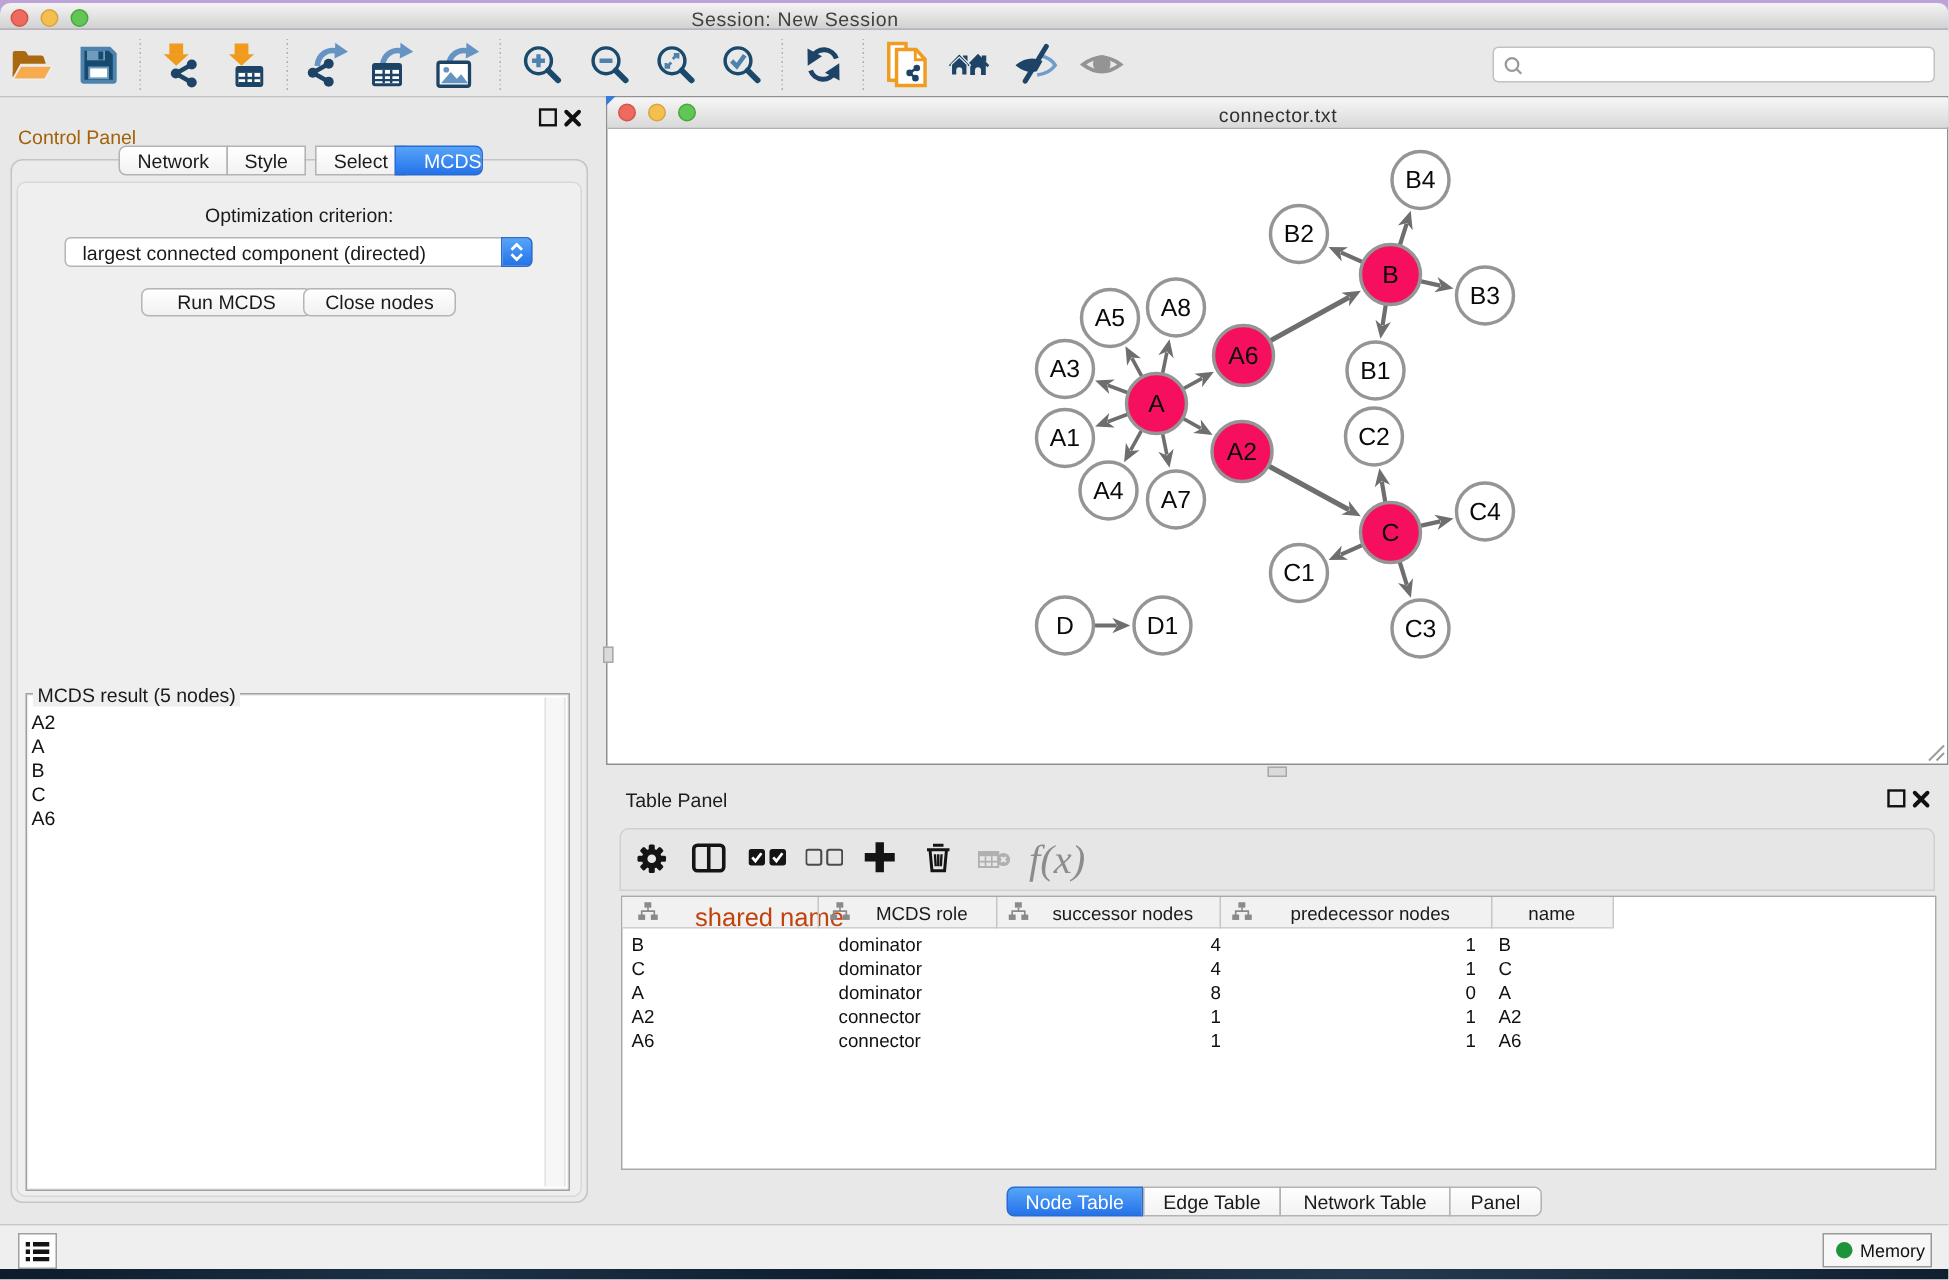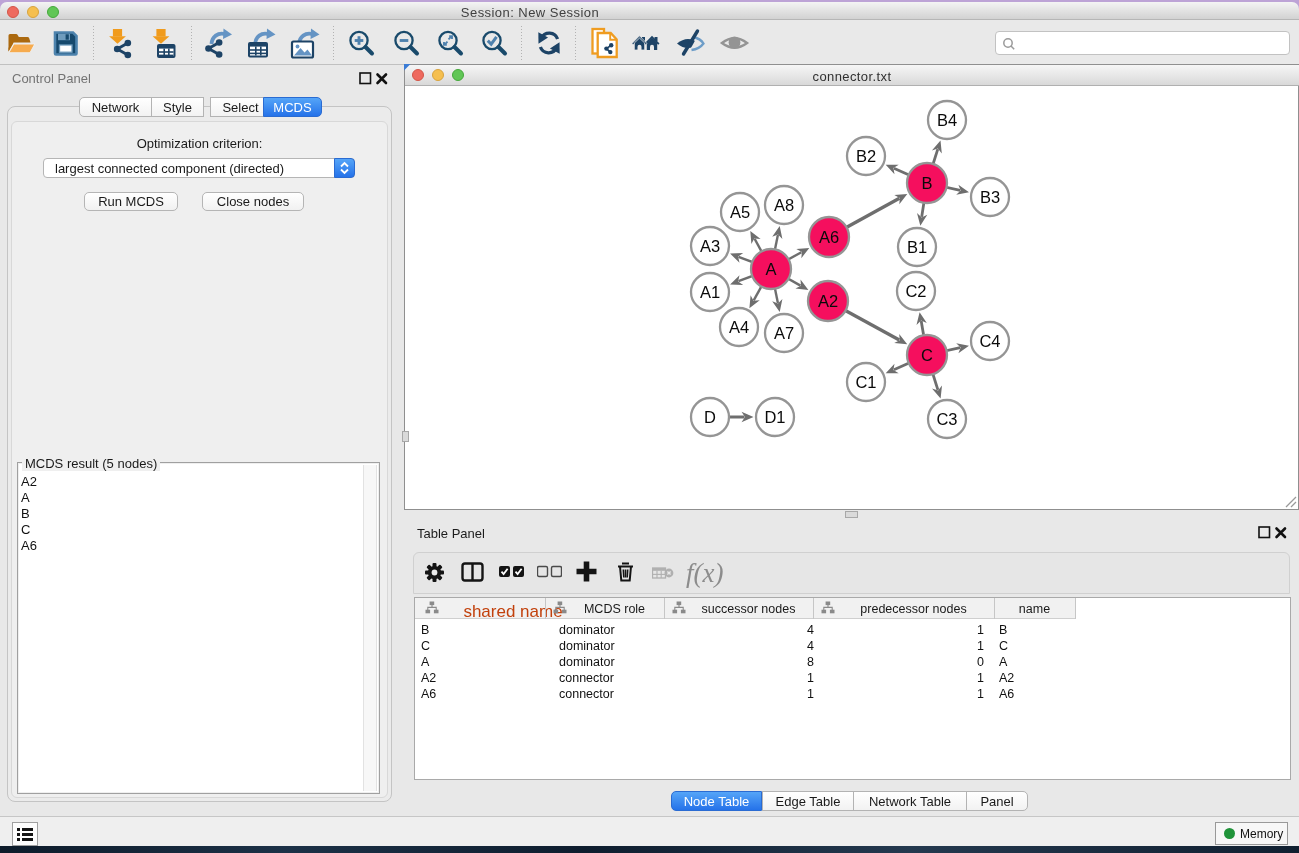--- a/index.html
+++ b/index.html
@@ -133,42 +133,42 @@
 <svg style="position:absolute;left:718.5px;top:27px" width="33" height="33" viewBox="0 0 33 33">
     <path d="M3 16 Q15.5 6.5 28 16 Q15.5 25.5 3 16 z" fill="none" stroke="#949494" stroke-width="2.5"></path>
     <circle cx="15.5" cy="15.5" r="5.9" fill="#949494"></circle>
   </svg>
 <div class="abs" style="left:995px;top:31px;width:295px;height:24px;background:#fff;border:1px solid #c2c2c2;border-radius:4px"></div>
 <svg style="position:absolute;left:1001px;top:36px" width="16" height="16" viewBox="0 0 16 16">
     <circle cx="7" cy="7" r="4.2" fill="none" stroke="#9a9a9a" stroke-width="1.5"></circle>
     <line x1="10" y1="10" x2="13.2" y2="13.2" stroke="#9a9a9a" stroke-width="1.5"></line>
   </svg>
 <div class="abs" style="left:0;top:65px;width:402px;height:751px;background:#e8e8e8"></div>
-<div class="abs" style="left:12px;top:71px;font-size:13px;color:#737373">Control Panel</div>
+<div class="abs" style="left:12px;top:84px;font-size:13px;color:#a16207">Control Panel</div>
 <svg style="position:absolute;left:359px;top:72px" width="13" height="13" viewBox="0 0 13 13">
     <rect x="1" y="1" width="10.5" height="10.5" fill="none" stroke="#111" stroke-width="1.6"></rect>
   </svg>
 <svg style="position:absolute;left:375px;top:72px" width="14" height="13" viewBox="0 0 14 13">
     <path d="M2.5 2.5 L11 11 M11 2.5 L2.5 11" stroke="#111" stroke-width="2.6" stroke-linecap="round"></path>
   </svg>
 <div class="abs" style="left:7px;top:106px;width:385px;height:696px;background:#ebebeb;border:1px solid #c4c4c4;border-radius:8px"></div>
 <div class="abs" style="left:11px;top:121px;width:377px;height:677px;background:#efefef;border:1px solid #d8d8d8;border-radius:6px"></div>
 <div class="abs" style="left:79px;top:97px;width:73px;height:20px;background:linear-gradient(180deg,#ffffff,#f2f2f2);border:1px solid #b3b3b3;border-radius:5px 0 0 5px;color:#1a1a1a;font-size:13px;text-align:center;line-height:19px;z-index:5">Network</div>
 <div class="abs" style="left:151px;top:97px;width:53px;height:20px;background:linear-gradient(180deg,#ffffff,#f2f2f2);border:1px solid #b3b3b3;border-radius:0 0 0 0;color:#1a1a1a;font-size:13px;text-align:center;line-height:19px;z-index:5">Style</div>
 <div class="abs" style="left:210px;top:97px;width:61px;height:20px;background:linear-gradient(180deg,#ffffff,#f2f2f2);border:1px solid #b3b3b3;border-radius:0 0 0 0;color:#1a1a1a;font-size:13px;text-align:center;line-height:19px;z-index:5">Select</div>
-<div class="abs" style="left:263px;top:97px;width:59px;height:20px;background:linear-gradient(180deg,#55a5f8,#2572e9);border:1px solid #2a6bd2;border-radius:0 5px 5px 0;color:#fff;font-size:13px;text-align:center;line-height:19px;z-index:5">MCDS</div>
+<div class="abs" style="left:263px;top:97px;width:59px;height:20px;background:linear-gradient(180deg,#55a5f8,#2572e9);border:1px solid #2a6bd2;border-radius:0 5px 5px 0;color:#fff;font-size:13px;text-align:right;line-height:19px;z-index:5">MCDS</div>
 <div class="abs" style="left:0;top:136px;width:399px;text-align:center;font-size:13px;color:#1a1a1a">Optimization criterion:</div>
 <div class="abs" style="left:43px;top:158px;width:312px;height:20px;background:#fff;border:1px solid #b5b5b5;border-radius:4px"></div>
 <div class="abs" style="left:55px;top:161px;font-size:13px;color:#1a1a1a">largest connected component (directed)</div>
 <div class="abs" style="left:334px;top:158px;width:21px;height:20px;background:linear-gradient(180deg,#55a5f8,#2572e9);border:1px solid #2a6bd2;border-radius:0 4px 4px 0"></div>
 <svg style="position:absolute;left:337px;top:160px" width="15" height="16" viewBox="0 0 15 16">
     <path d="M4 6.5 L7.5 3 L11 6.5" fill="none" stroke="#fff" stroke-width="1.8"></path>
     <path d="M4 9.5 L7.5 13 L11 9.5" fill="none" stroke="#fff" stroke-width="1.8"></path>
   </svg>
-<div class="abs" style="left:84px;top:192px;width:94px;height:19px;background:linear-gradient(180deg,#ffffff,#f1f1f1);border:1px solid #b5b5b5;border-radius:5px;font-size:13px;color:#1a1a1a;text-align:center;line-height:17px">Run MCDS</div>
+<div class="abs" style="left:94px;top:192px;width:114px;height:19px;background:linear-gradient(180deg,#ffffff,#f1f1f1);border:1px solid #b5b5b5;border-radius:5px;font-size:13px;color:#1a1a1a;text-align:center;line-height:17px">Run MCDS</div>
 <div class="abs" style="left:202px;top:192px;width:102px;height:19px;background:linear-gradient(180deg,#ffffff,#f1f1f1);border:1px solid #b5b5b5;border-radius:5px;font-size:13px;color:#1a1a1a;text-align:center;line-height:17px">Close nodes</div>
 <div class="abs" style="left:17px;top:462px;width:363px;height:332px;border:1px solid #a0a0a0"></div>
 <div class="abs" style="left:19px;top:464px;width:359px;height:328px;background:#fff"></div>
 <div class="abs" style="left:22px;top:456px;background:#efefef;padding:0 3px;font-size:13px;color:#1a1a1a">MCDS result (5 nodes)</div>
 <div class="abs" style="left:21px;top:474px;font-size:13px;color:#111">A2</div>
 <div class="abs" style="left:21px;top:490px;font-size:13px;color:#111">A</div>
 <div class="abs" style="left:21px;top:506px;font-size:13px;color:#111">B</div>
 <div class="abs" style="left:21px;top:522px;font-size:13px;color:#111">C</div>
 <div class="abs" style="left:21px;top:538px;font-size:13px;color:#111">A6</div>
 <div class="abs" style="left:363px;top:465px;width:14px;height:326px;background:#f7f7f7;border-left:1px solid #e2e2e2;border-right:1px solid #e2e2e2"></div>

